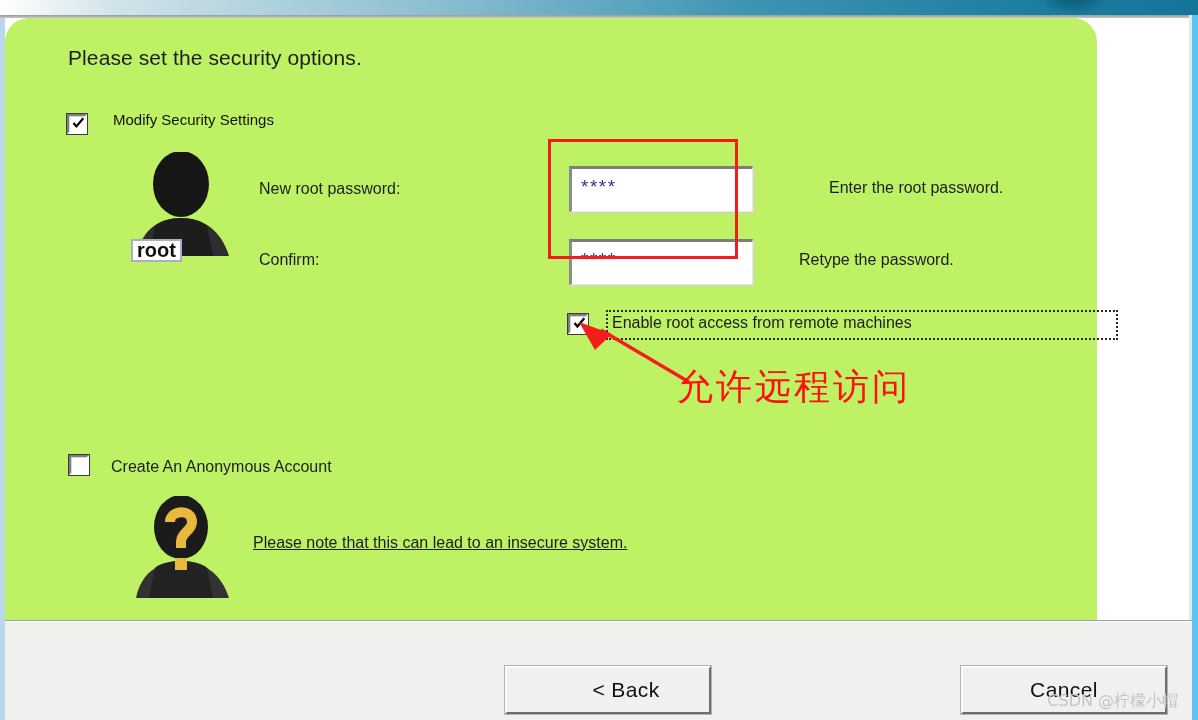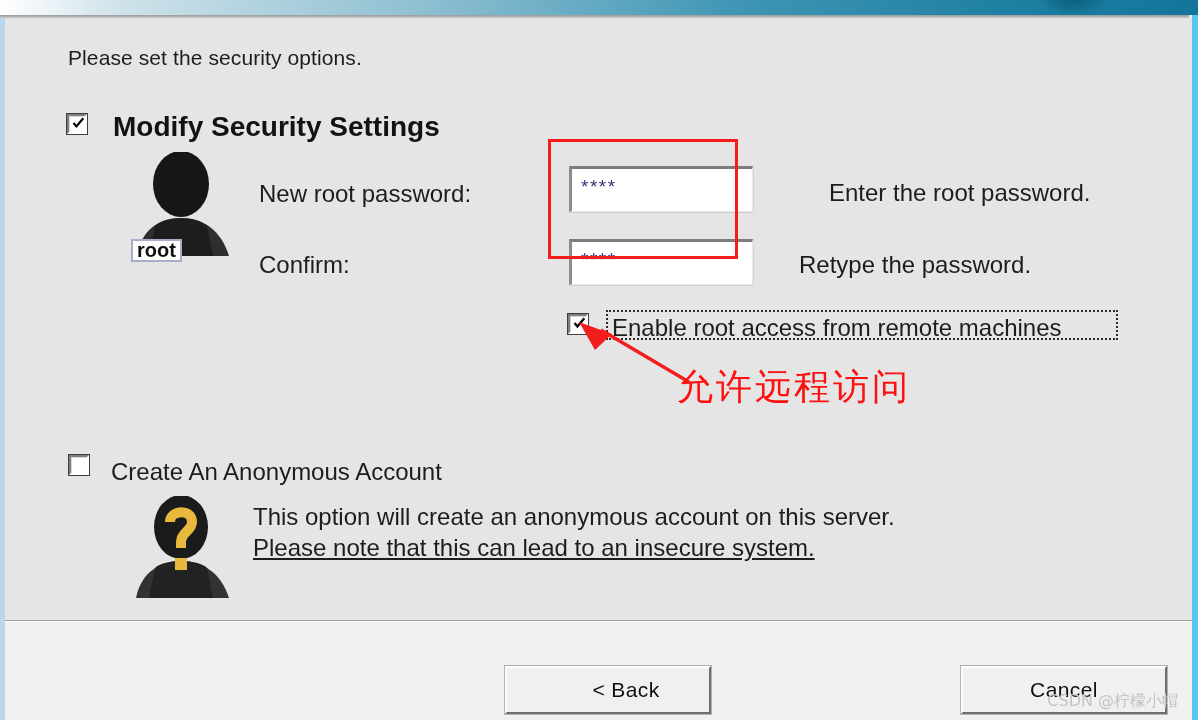--- a/index.html
+++ b/index.html
@@ -24,37 +24,38 @@
   .tb-shadow{
     position:absolute;left:0;top:15px;width:1198px;height:3px;
     background:linear-gradient(to bottom,#9a9a9a,#c8c8c8);
   }
   .edge-left{position:absolute;left:0;top:18px;width:5px;height:702px;background:#bcd6ee;}
   .edge-right{position:absolute;right:0;top:15px;width:6px;height:705px;background:#5bc3ef;}
   .edge-right2{position:absolute;right:6px;top:15px;width:3px;height:705px;background:#dfe9f2;}
 
   
   .dialog{
-    position:absolute;left:5px;top:18px;width:1187px;height:702px;
-    background:#e5e5e5;
+    position:absolute;left:5px;top:18px;width:1092px;height:702px;
+    background:#bef264;
+    border-radius:24px;
   }
   .content{position:absolute;left:0;top:0;width:1187px;height:602px;}
   .separator{
     position:absolute;left:0;top:602px;width:1187px;height:2px;
     background:linear-gradient(to bottom,#9d9d9d 0%,#9d9d9d 50%,#ffffff 50%,#ffffff 100%);
   }
   .footer{position:absolute;left:0;top:604px;width:1187px;height:98px;background:#f0f0ee;}
 
   
   .hdr{
     position:absolute;left:63px;top:28px;
     font-size:21px;color:#1d1d1f;letter-spacing:.1px;
   }
-  .lbl{font-size:24px;color:#1d1d1f;}
-  .lbl-bold{font-size:28px;font-weight:bold;color:#121212;}
+  .lbl{font-size:16px;color:#1d1d1f;}
+  .lbl-bold{font-size:15px;font-weight:normal;color:#121212;}
 
   
   .cb{
     position:absolute;width:20px;height:20px;box-sizing:border-box;
     background:#ffffff;
     border-top:2px solid #7e7e7e;border-left:2px solid #7e7e7e;
     border-right:2px solid #ffffff;border-bottom:2px solid #ffffff;
     box-shadow:1px 1px 0 0 #d8d8d8 inset, 0 0 0 1px #3d3d3d;
   }
   .cb .tick{
@@ -200,21 +201,20 @@
 
       <div class="avatar" style="left:121px;top:478px;">
         <svg width="118" height="102" viewBox="0 0 118 102">
           <ellipse cx="55" cy="31" rx="27" ry="32" fill="#1b1b1b"></ellipse>
           <path d="M10 102 C15 77 33 65 55 65 C77 65 95 77 103 102 Z" fill="#323232"></path>
           <path d="M29 72 C33 68 43 65 55 65 C67 65 77 68 81 72 L87 102 L23 102 Z" fill="#222222"></path>
           <path d="M44 26 C44 14 66 12 66 26 C66 35 55 36 55 46 L55 52" stroke="#e8b93c" stroke-width="10" fill="none" stroke-linecap="butt"></path>
           <rect x="49" y="62" width="12" height="12" fill="#e8b93c"></rect>
         </svg>
       </div>
-      <div class="lbl" style="position:absolute;left:248px;top:485px;">This option will create an anonymous account on this server.</div>
       <div class="lbl" style="position:absolute;left:248px;top:516px;text-decoration:underline;">Please note that this can lead to an insecure system.</div>
 
     </div>
 
     <div class="separator"></div>
 
     <div class="footer">
 
       <div class="btn" style="left:500px;top:44px;width:206px;padding-left:36px;">&lt; Back</div>
 

